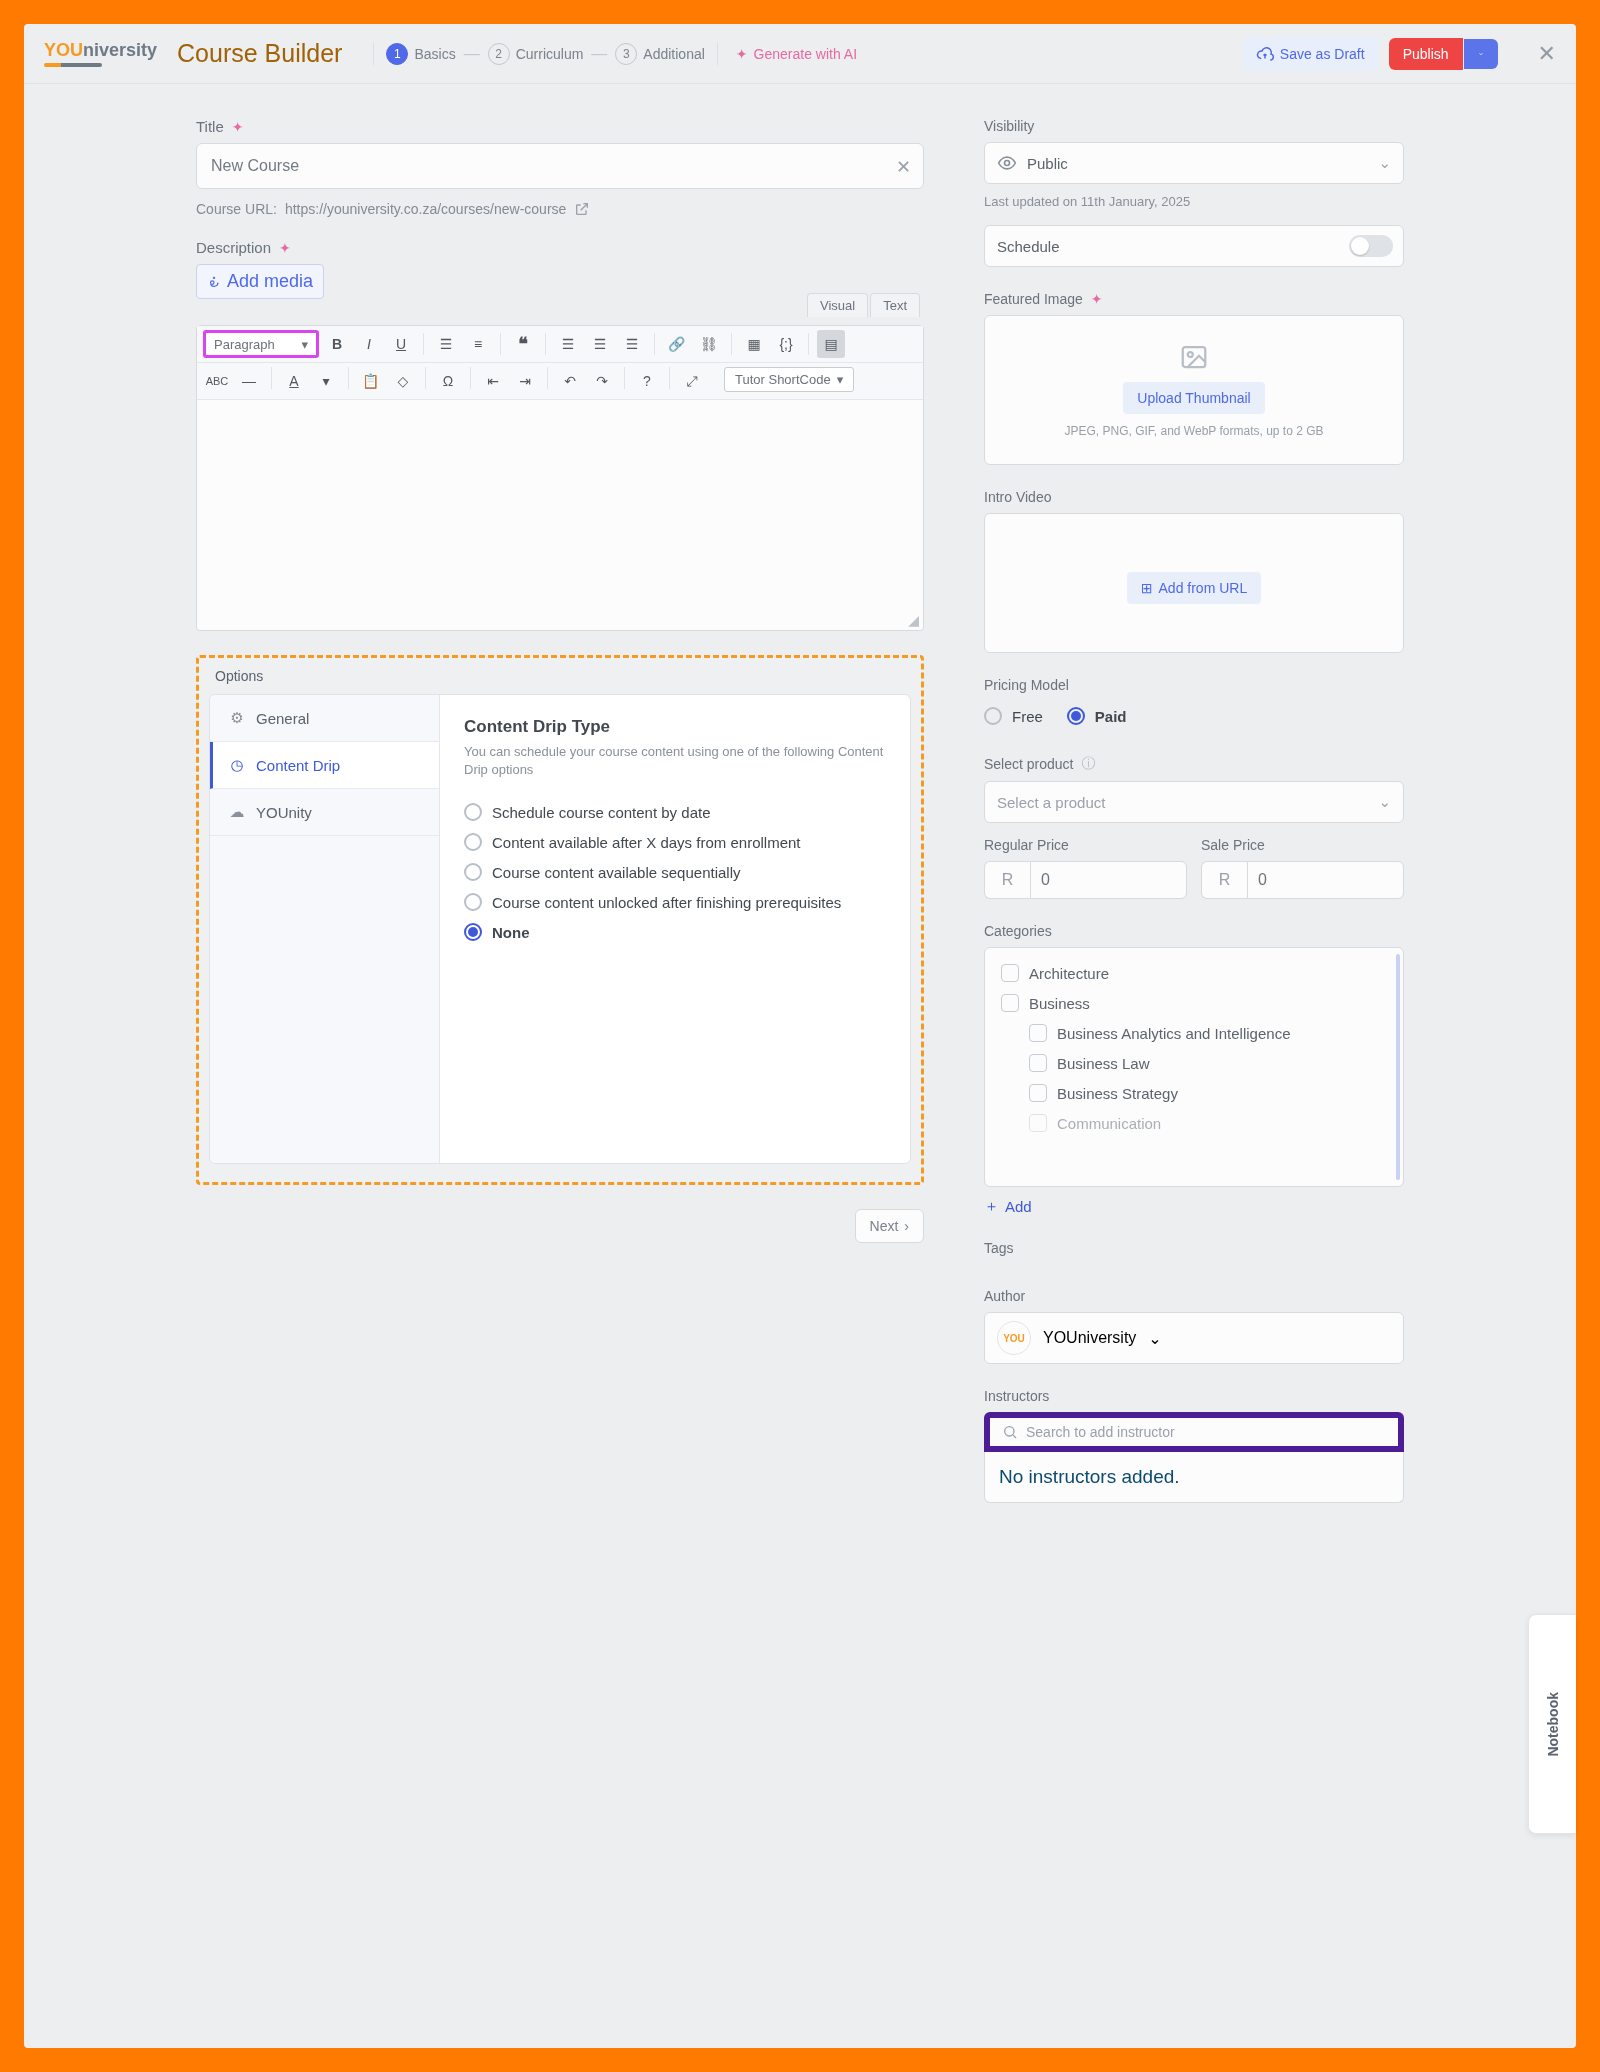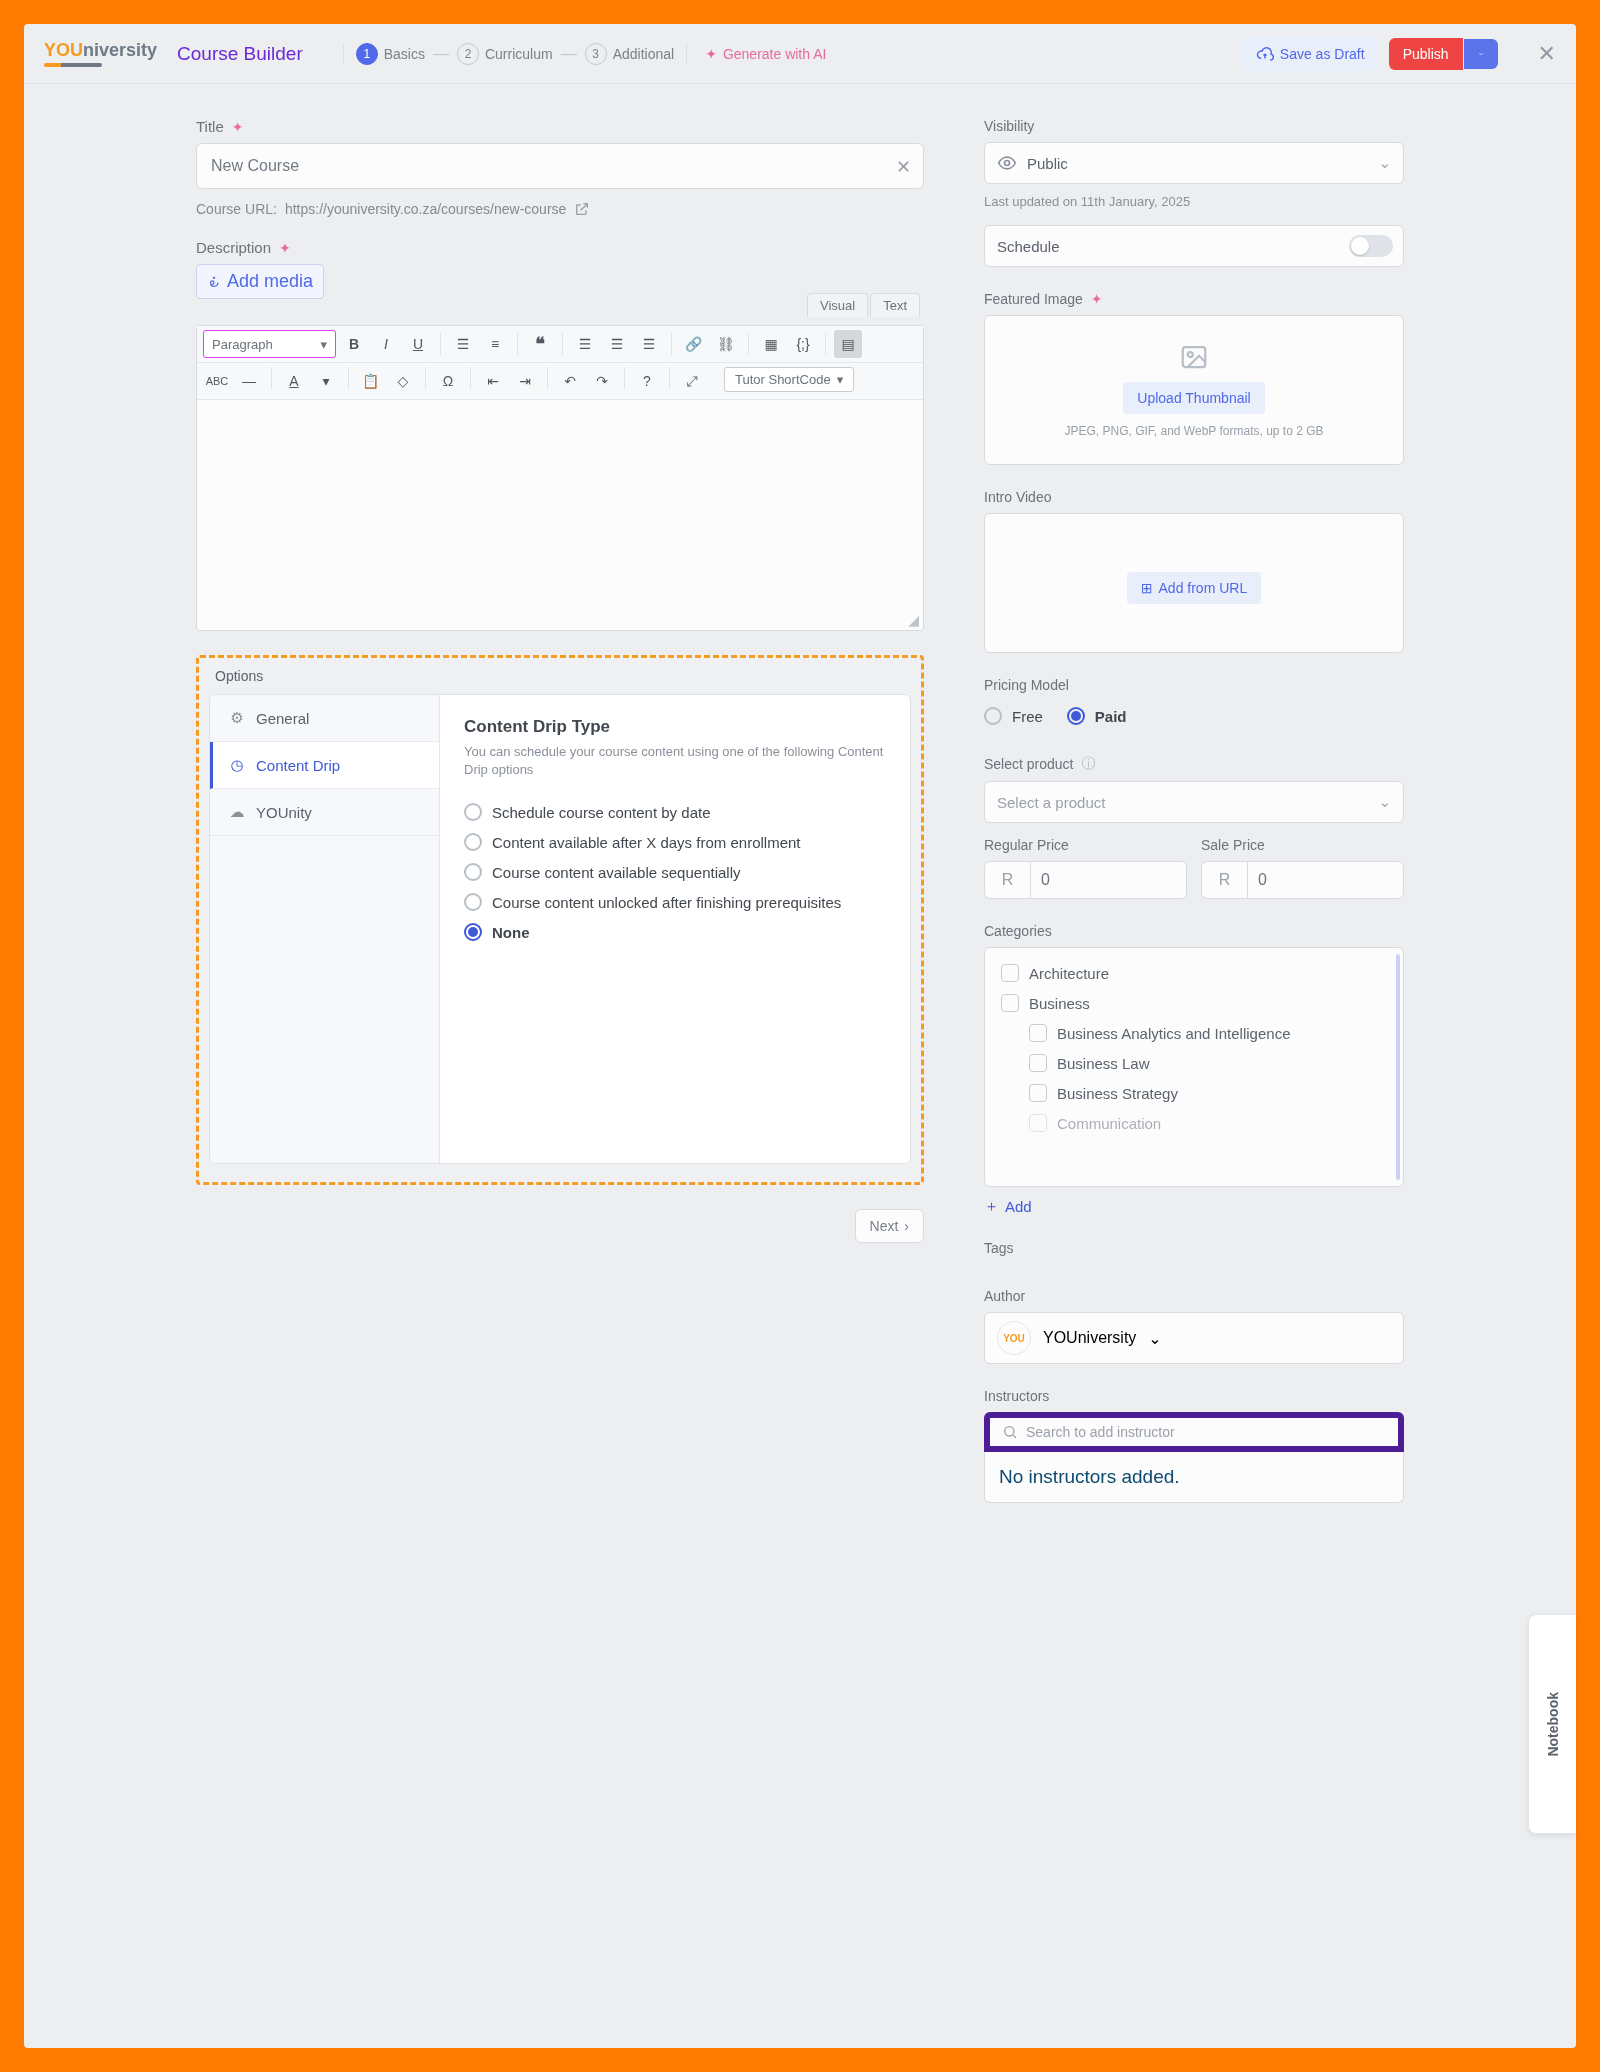--- a/index.html
+++ b/index.html
@@ -5,21 +5,21 @@
   * { box-sizing: border-box; margin: 0; padding: 0; font-family: -apple-system, Segoe UI, Arial, sans-serif; }
   body { background:#ff7a00; padding:24px; }
   .app { background:#eceeef; border-radius:4px; position:relative; width:1552px; min-height:2024px; }
 
   
   .topbar { display:flex; align-items:center; height:60px; padding:0 20px; border-bottom:1px solid #e2e5e8; }
   .logo { display:flex; align-items:center; margin-right:20px; }
   .logo-text { font-weight:700; font-size:18px; color:#6f7a86; }
   .logo-text .you { color:#f59b23; }
   .underline { height:4px; width:58px; background:linear-gradient(to right,#f59b23 30%,#6f7a86 30%); margin-top:2px; border-radius:2px;}
-  .title-main { font-size:19px; color:#6d28d9; font-weight:500; margin-right:28px; }
+  .title-main { font-size:25px; color:#a16207; font-weight:500; margin-right:19px; }
   .divider { width:1px; height:22px; background:#dcdfe3; margin:0 12px;}
   .steps { display:flex; align-items:center; gap:8px; }
   .step { display:flex; align-items:center; gap:6px; color:#7a828c; font-size:14px; }
   .step-num { width:22px; height:22px; border-radius:50%; border:1px solid #c3c8ce; display:flex; align-items:center; justify-content:center; font-size:12px; color:#7a828c; }
   .step.active .step-num { background:#4f69e9; border-color:#4f69e9; color:#fff; }
   .step-sep { color:#c3c8ce; }
   .gen-ai { display:flex; align-items:center; gap:6px; color:#e76aa3; font-size:14px; margin-left:6px; }
   .sparkle { font-size:14px; color:#e76aa3; }
   .spacer { flex:1; }
   .btn { display:flex; align-items:center; gap:6px; padding:8px 14px; border-radius:6px; font-size:14px; border:none; cursor:pointer; }
@@ -40,21 +40,21 @@
   .url-line { font-size:14px; color:#848b94; margin:12px 0 22px 0; display:flex; align-items:center; gap:8px; }
   .url-icon { color:#9aa1aa; }
 
   .addmedia { border:1px solid #c9d2ef; color:#4f69e9; background:#f2f5fe; border-radius:4px; padding:6px 10px; font-size:18px; display:inline-flex; align-items:center; gap:6px; }
 
   .editor-wrap { border:1px solid #d7dbe0; border-radius:4px; background:#fcfcfd; margin-top:8px; }
   .ed-tabs { display:flex; justify-content:flex-end; gap:2px; padding:4px 4px 0 4px; margin-top:-34px; }
   .ed-tab { border:1px solid #d7dbe0; border-bottom:none; background:#f2f3f5; padding:4px 12px; font-size:13px; color:#6b737d; border-radius:4px 4px 0 0; cursor:pointer;}
   .toolbar { display:flex; align-items:center; gap:4px; padding:4px 6px; border-bottom:1px solid #e3e6ea; flex-wrap:wrap; background:#f7f8f9;}
   .tool { width:28px; height:28px; border-radius:3px; display:flex; align-items:center; justify-content:center; color:#52585f; font-size:14px; cursor:pointer; }
-  .tool.sel { border:1px solid #d946ef; width:133px; justify-content:space-between; padding:0 8px; font-size:13px; color:#6b737d; background:#fff;}
+  .tool.sel { border:3px solid #d946ef; width:116px; justify-content:space-between; padding:0 8px; font-size:13px; color:#6b737d; background:#fff;}
   .tool.dark { background:#d4d7db; }
   .tool-group-sep { width:1px; height:22px; background:#e0e3e7; margin:0 4px; }
   .toolbar2 { display:flex; align-items:flex-start; gap:4px; padding:4px 6px; border-bottom:1px solid #e3e6ea; background:#f7f8f9;}
   .shortcode { border:1px solid #c8cdd3; padding:4px 10px; font-size:13px; color:#6b737d; border-radius:3px; display:flex; align-items:center; gap:6px; background:#fff;}
   .ed-body { height:230px; position:relative; }
   .resize { position:absolute; bottom:2px; right:4px; color:#bfc4ca; font-size:14px; }
 
   
   .options-frame { border:3px dashed #f59b23; border-radius:4px; margin-top:24px; padding:8px 10px 18px 10px; background:#eef0f2; }
   .opt-title { font-size:14px; color:#5b636d; margin:2px 0 10px 6px; }

